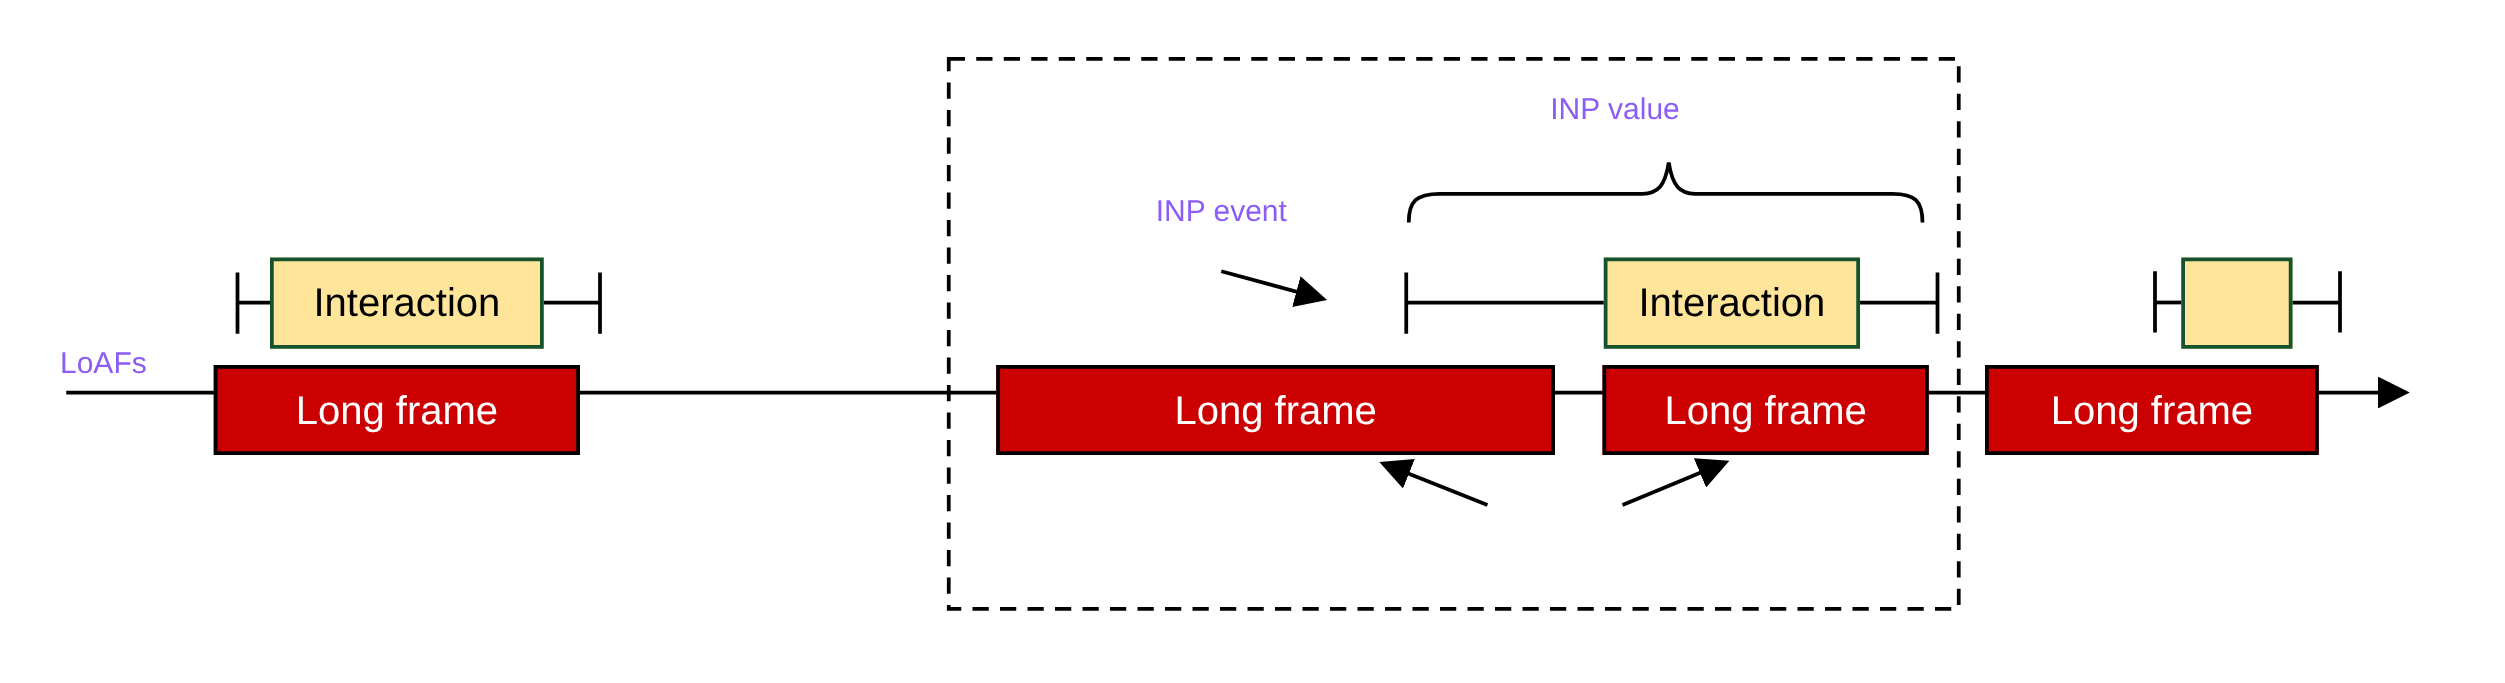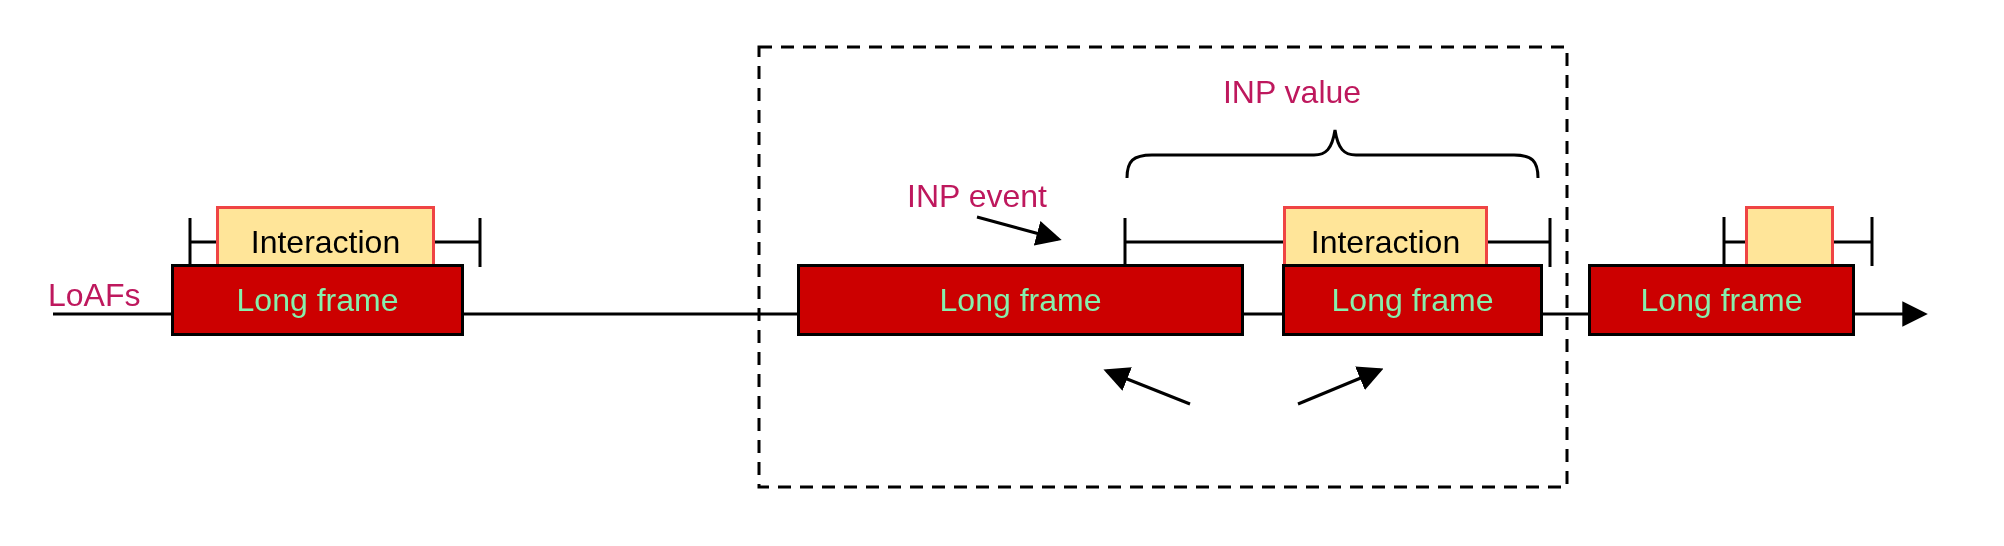--- a/index.html
+++ b/index.html
@@ -12,52 +12,52 @@
     overflow: hidden;
   }
   #wires {
     position: absolute;
     left: 0; top: 0;
     width: 2004px; height: 546px;
     z-index: 1;
   }
   .lf {
     position: absolute;
-    top: 264px;
+    top: 292px;
     height: 72px;
     background: #cc0000;
     border: 3px solid #000000;
     box-sizing: border-box;
     display: flex;
     align-items: center;
     justify-content: center;
-    color: #86efac;
+    color: #ffffff;
     font-size: 32px;
     z-index: 3;
     white-space: nowrap;
   }
   .ia {
     position: absolute;
     top: 206px;
     height: 73px;
     background: #ffe599;
-    border: 3px solid #ef4444;
+    border: 3px solid #14532d;
     box-sizing: border-box;
     display: flex;
     align-items: center;
     justify-content: center;
     color: #000000;
     font-size: 32px;
     z-index: 2;
     white-space: nowrap;
   }
   .lbl {
     position: absolute;
-    color: #be185d;
-    font-size: 32px;
+    color: #8b5cf6;
+    font-size: 24px;
     z-index: 4;
     white-space: nowrap;
   }
   .lbl.center { text-align: center; width: 220px; }
 </style>
 </head>
 <body>
 
 <div id="canvas">
 
@@ -104,15 +104,15 @@
   <div class="ia" style="left:216px; width:219px;">Interaction</div>
   <div class="ia" style="left:1283px; width:205px;">Interaction</div>
   <div class="ia" style="left:1745px; width:89px;"></div>
 
   <div class="lf" style="left:171px; width:293px;">Long frame</div>
   <div class="lf" style="left:797px; width:447px;">Long frame</div>
   <div class="lf" style="left:1282px; width:261px;">Long frame</div>
   <div class="lf" style="left:1588px; width:267px;">Long frame</div>
 
   <div class="lbl" style="left:48px; top:277px;">LoAFs</div>
-  <div class="lbl center" style="left:867px; top:156px;margin-top:22px;">INP event</div>
+  <div class="lbl center" style="left:867px; top:156px;">INP event</div>
   <div class="lbl center" style="left:1182px; top:74px;">INP value</div>
 </div>
 
 </body></html>

